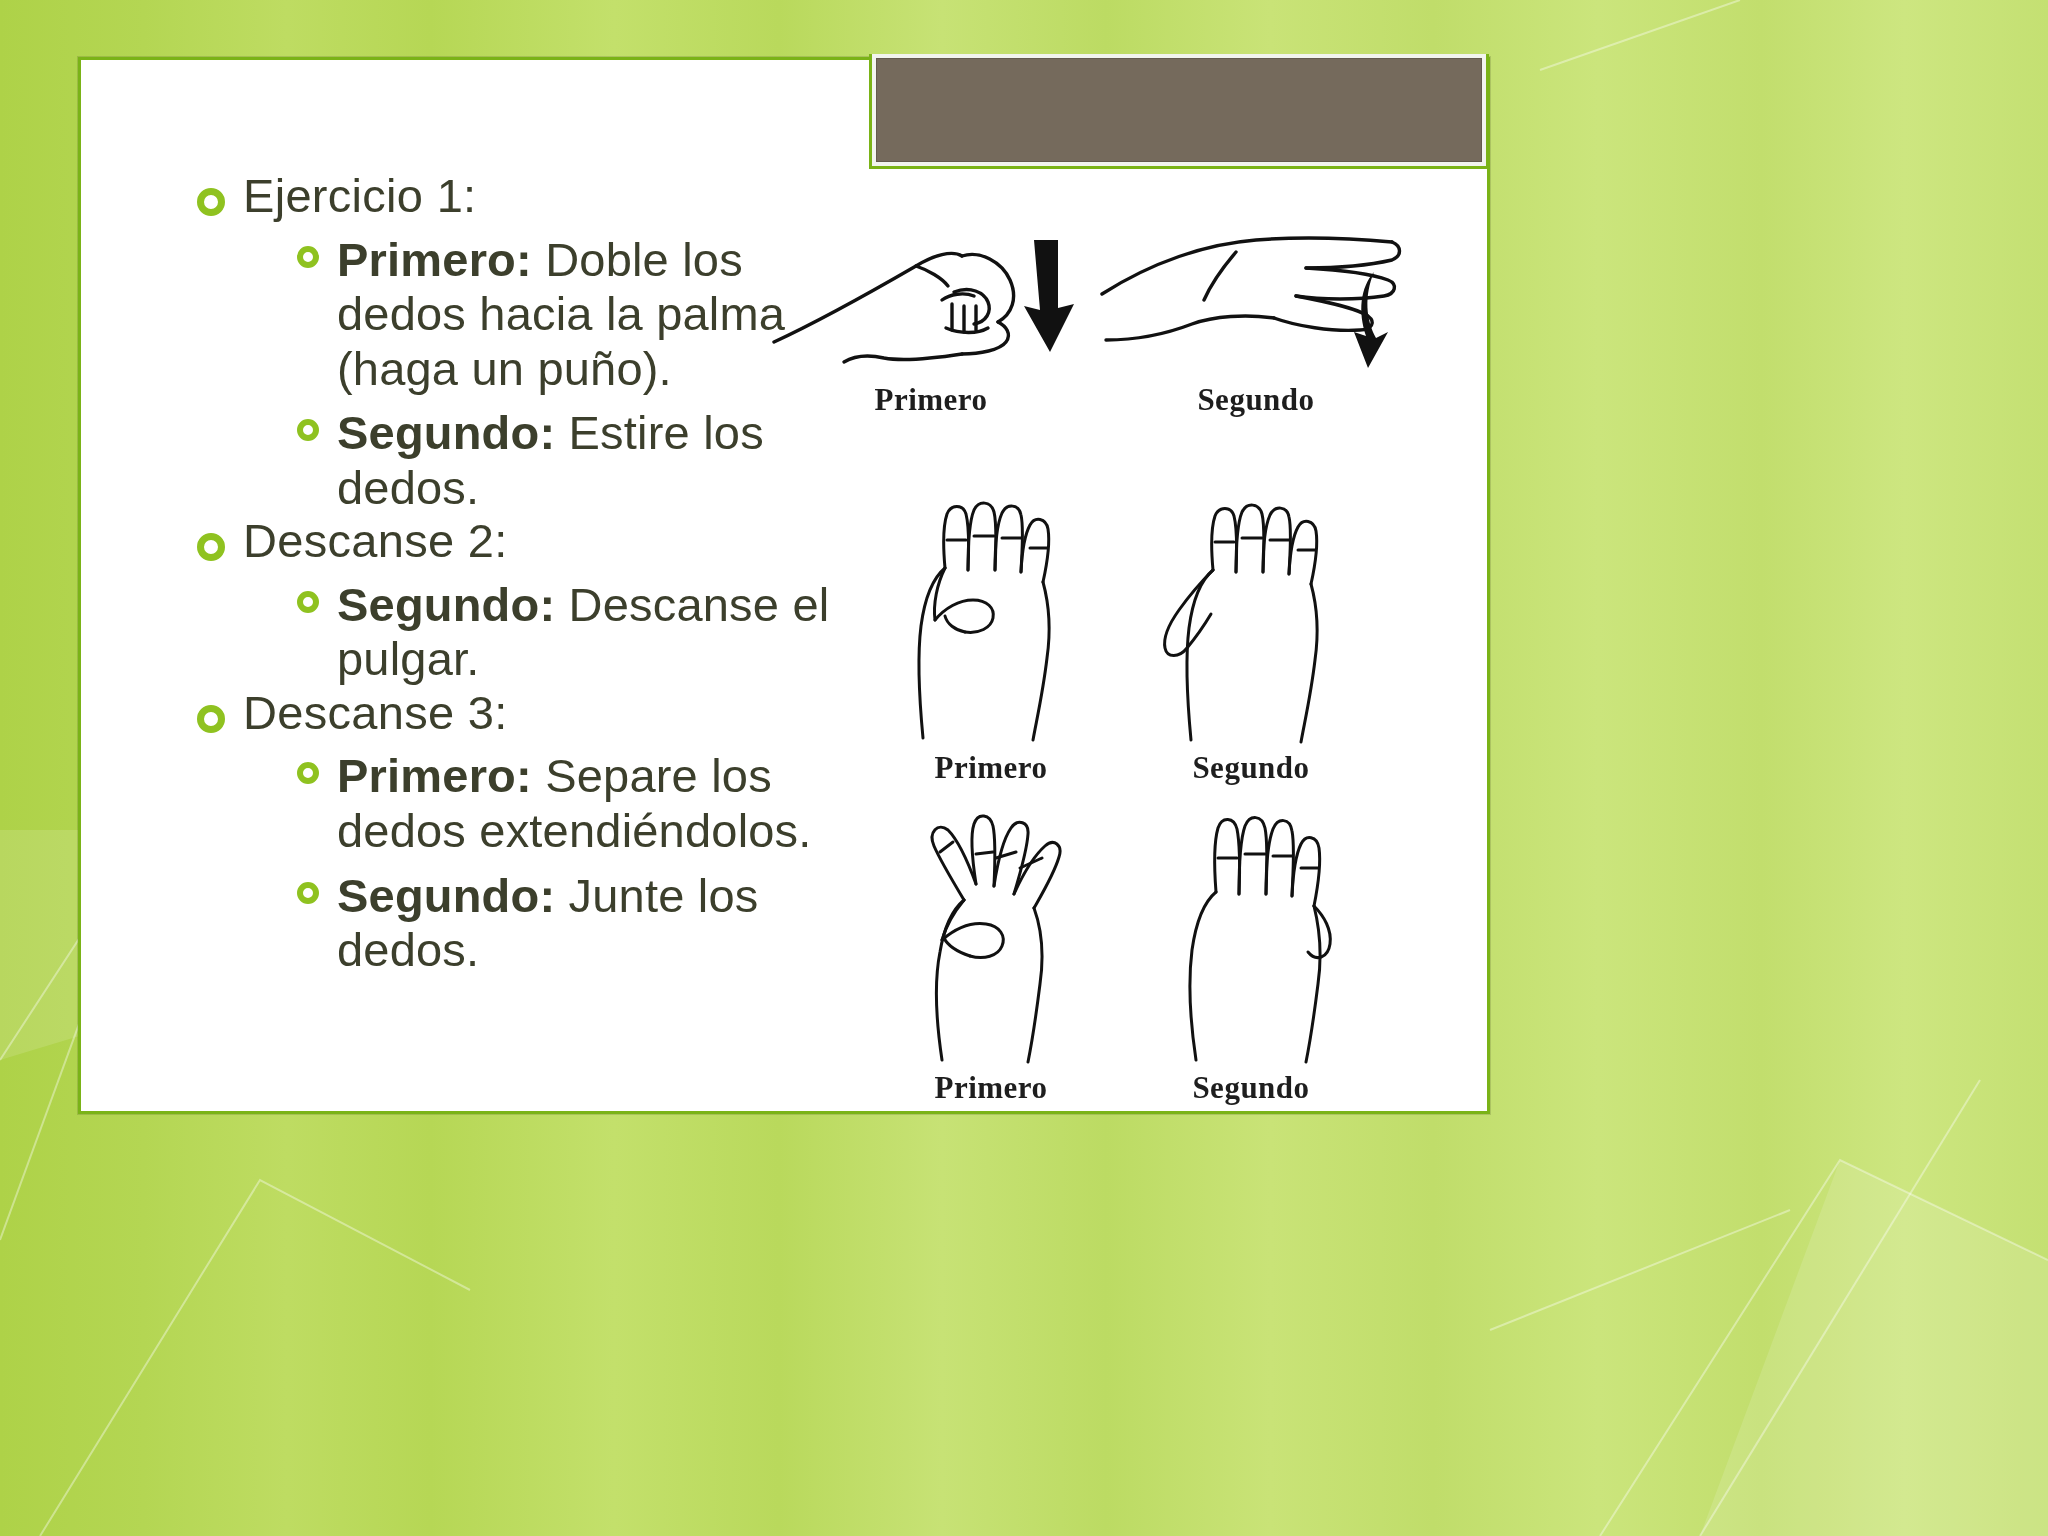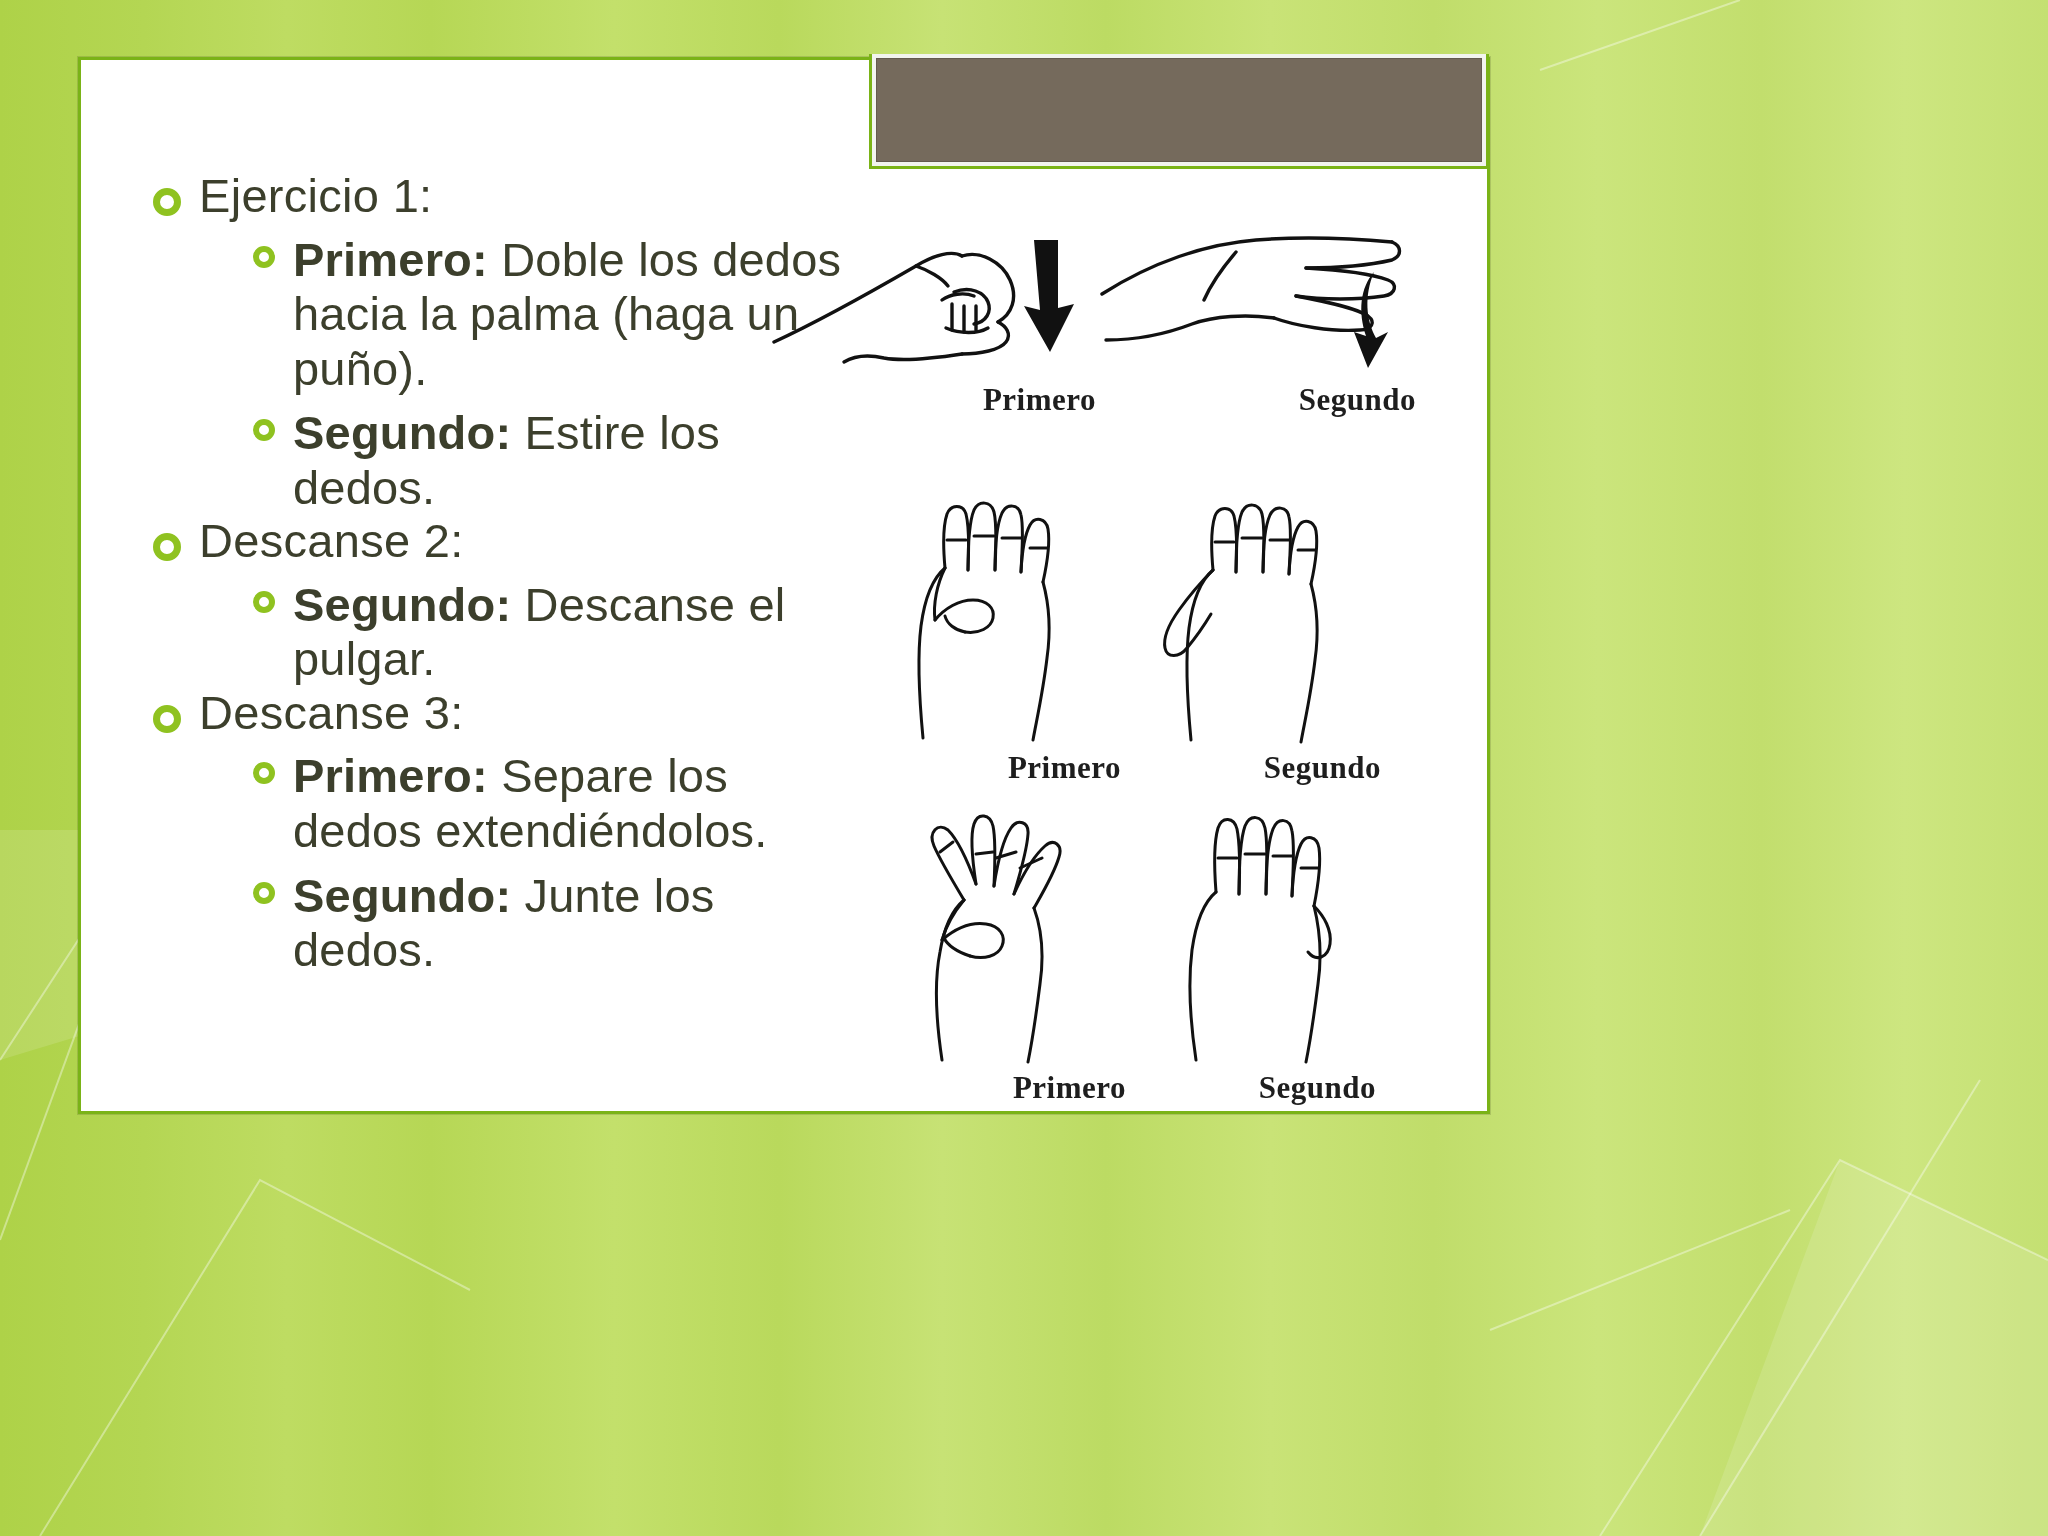--- a/index.html
+++ b/index.html
@@ -55,21 +55,21 @@
   
   .content{
     position:absolute;
     left:0;top:110px;
     width:100%;
     display:flex;
     box-sizing:border-box;
   }
   .text-col{
     width:790px;
-    padding-left:72px;
+    padding-left:116px;
     box-sizing:border-box;
   }
   .figure-col{
     flex:1;
     position:relative;
   }
 
   
   .l1{
     display:flex;
@@ -125,21 +125,20 @@
     text-align:center;
   }
   .fig-row{
     display:flex;
     justify-content:center;
     align-items:flex-end;
   }
   .fig-caption-row{
     display:flex;
     justify-content:center;
-    text-align:right;
   }
   .cap{
     font-family:"Liberation Serif", serif;
     font-weight:700;
     font-size:31px;
     color:#1e1e1e;
     letter-spacing:.5px;
   }
   .fig1{left:-120px;top:52px;width:680px;}
   .fig2{left:-60px;top:330px;width:620px;}

